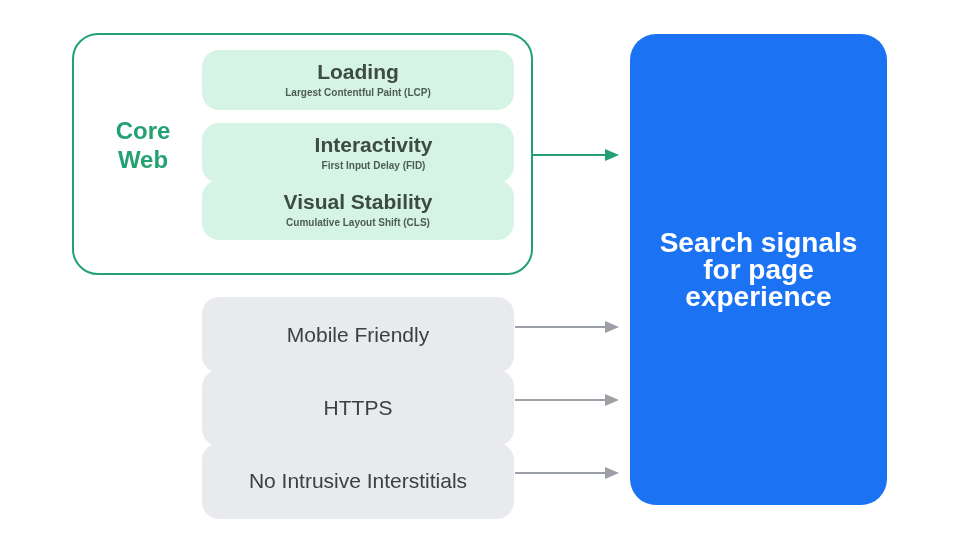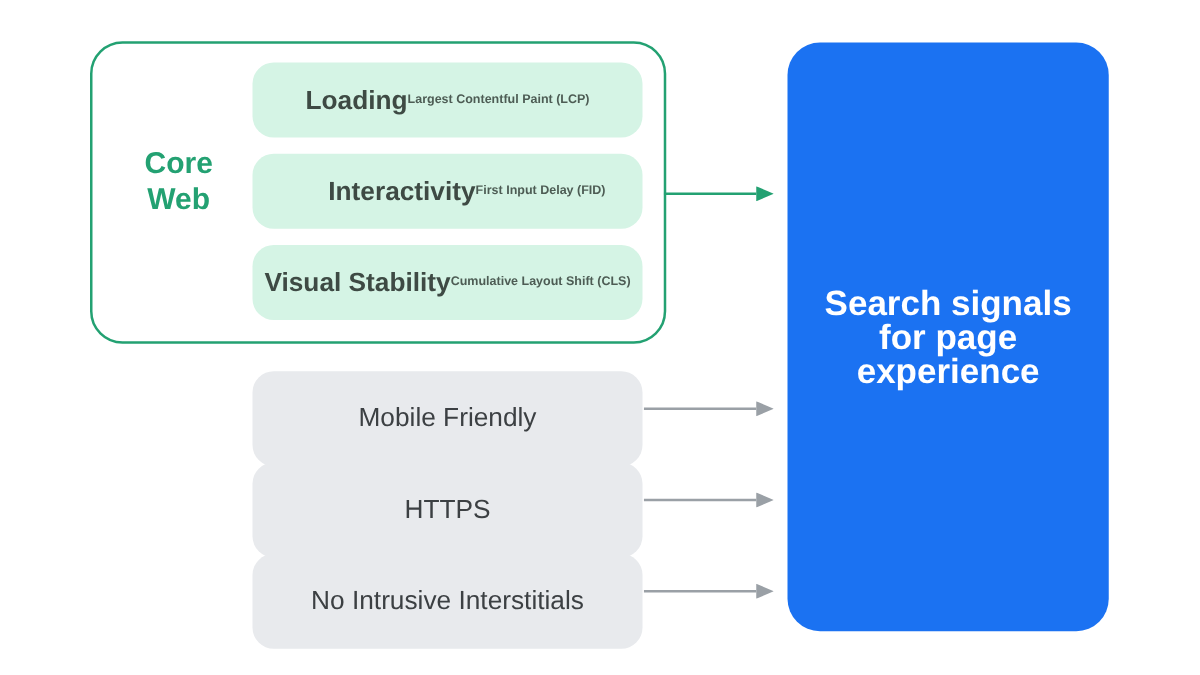--- a/index.html
+++ b/index.html
@@ -25,27 +25,27 @@
     text-align: center;
     color: #23a172;
     font-size: 24px;
     font-weight: 700;
     line-height: 29px;
   }
   .vital-box {
     left: 202px; width: 312px; height: 60px;
     background: #d5f4e5;
     border-radius: 17px;
-    display: flex; flex-direction: row;
+    display: flex; flex-direction: column;
     align-items: center; justify-content: center;
     text-align: center;
   }
   .vital-box.v0 { top: 50px; }
   .vital-box.v1 { top: 123px; padding-left: 31px; }
-  .vital-box.v2 { top: 196px; }
+  .vital-box.v2 { top: 180px; }
   .vital-title {
     color: #3e4a44;
     font-size: 21px;
     font-weight: 700;
     line-height: 25px;
   }
   .vital-subtitle {
     color: #4d5c54;
     font-size: 10px;
     font-weight: 700;

